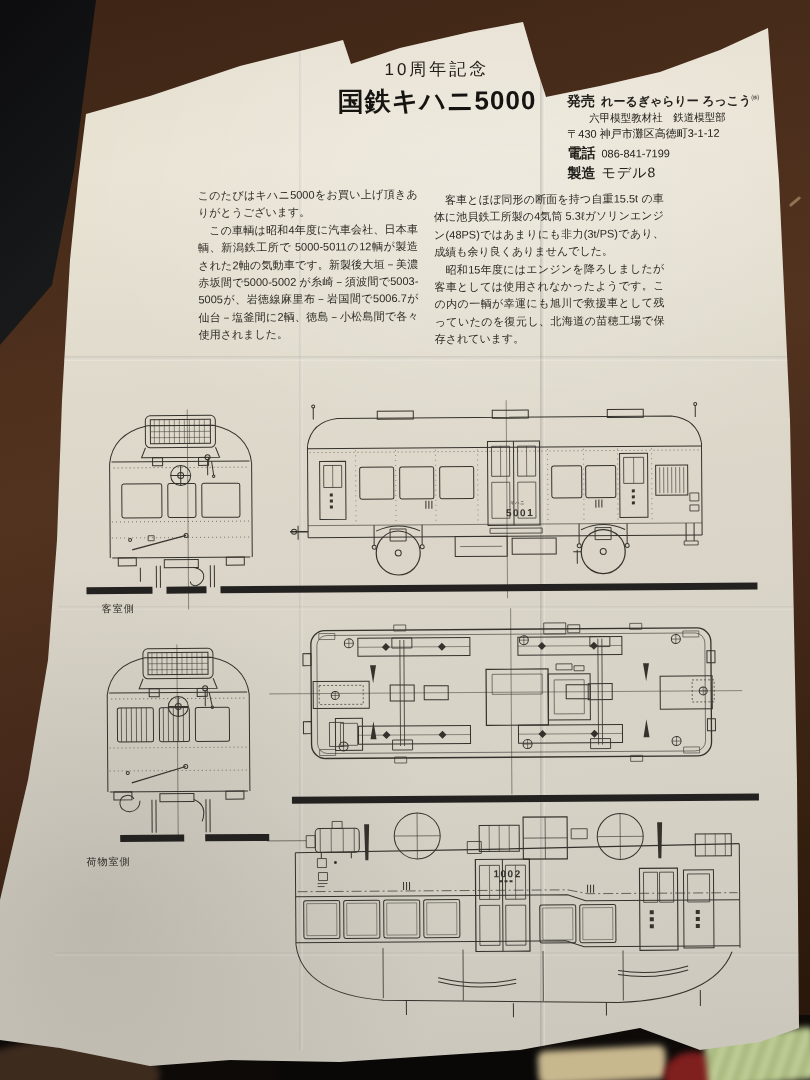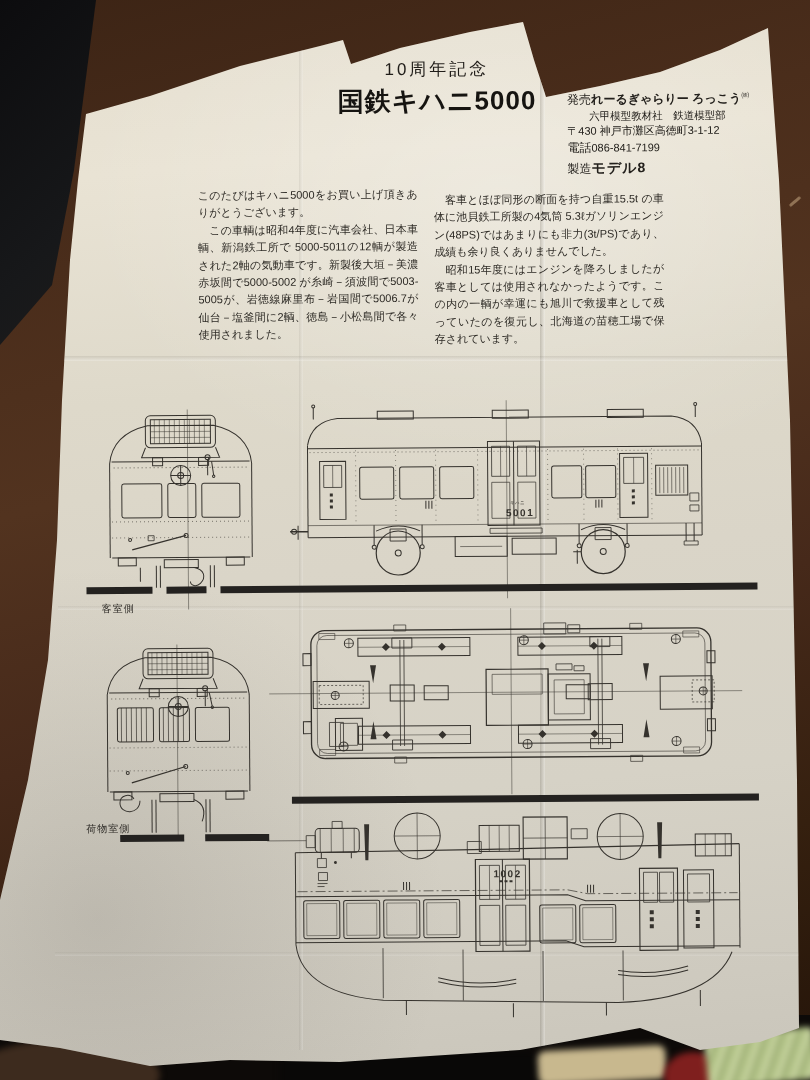--- a/index.html
+++ b/index.html
@@ -30,25 +30,25 @@
   .crease-v2{left:540px;top:22px;width:5px;height:1028px;background:linear-gradient(to right,rgba(80,75,65,.22),rgba(255,255,255,.30));}
   .crease-h1{left:60px;top:356px;width:735px;height:5px;background:linear-gradient(to bottom,rgba(80,75,65,.12),rgba(255,255,255,.25));}
   .crease-h2{left:58px;top:606px;width:740px;height:4px;background:linear-gradient(to bottom,rgba(80,75,65,.08),rgba(255,255,255,.18));}
   .crease-h3{left:55px;top:952px;width:745px;height:4px;background:linear-gradient(to bottom,rgba(80,75,65,.07),rgba(255,255,255,.14));}
 
   .content{position:absolute;inset:0;transform:rotate(-0.4deg);transform-origin:400px 520px;color:#2b2824;}
   .t1{position:absolute;left:335px;top:58px;width:210px;text-align:center;font-size:17px;letter-spacing:3px;color:#201d19;}
   .t2{position:absolute;left:315px;top:84px;width:250px;text-align:center;font-size:26px;font-weight:bold;letter-spacing:1px;color:#161411;}
   .pub{position:absolute;left:570px;top:92px;width:210px;font-size:11px;line-height:1.45;color:#23201c;}
   .pub .row{white-space:nowrap;}
-  .pub .lab{font-size:12px;}
+  .pub .lab{font-size:14px;margin-right:6px;font-weight:bold;}
   .pub .name{font-size:12px;font-weight:bold;}
   .pub .mark{font-size:8px;vertical-align:super;}
   .pub .indent{padding-left:22px;font-size:10.5px;}
-  .pub .maker{font-size:14px;font-weight:bold;letter-spacing:1px;text-align:center;}
+  .pub .maker{font-size:14px;font-weight:normal;letter-spacing:1px;text-align:center;}
   .para{position:absolute;font-size:11px;line-height:1.58;text-align:justify;white-space:pre-line;color:#2d2a25;}
   .para-left{left:200px;top:186px;width:220px;}
   .para-right{left:436px;top:192px;width:230px;}
 
   svg{position:absolute;overflow:visible;}
   svg *{vector-effect:non-scaling-stroke;}
   .ink{stroke:#35322d;fill:none;}
   .inkfill{fill:#35322d;stroke:none;}
   .svg-a{left:96px;top:408px;width:170px;height:185px;}
   .svg-b{left:290px;top:403px;width:430px;height:185px;}
@@ -57,21 +57,21 @@
   .svg-e{left:285px;top:812px;width:455px;height:205px;}
   .rail{position:absolute;background:#242220;height:7px;}
   .rail-a1{left:86px;top:585px;width:66px;}
   .rail-a2{left:166px;top:585px;width:40px;}
   .rail-b{left:220px;top:585px;width:537px;}
   .rail-c{left:290px;top:796px;width:467px;}
   .rail-d1{left:118px;top:833px;width:64px;}
   .rail-d2{left:203px;top:833px;width:64px;}
   .dlabel{position:absolute;font-size:10px;letter-spacing:1px;color:#2a2723;margin-top:8px;}
   .dlabel-a{left:101px;top:592px;}
-  .dlabel-d{left:84px;top:812px;}
+  .dlabel-d{left:84px;top:845px;}
   .num-small{font-size:4.5px;letter-spacing:.5px;}
   .num-big{font-size:10px;font-weight:bold;letter-spacing:1.5px;}
 </style>
 </head>
 <body>
 
 <div class="photo">
 
   <div class="scratch" style="left:742px;top:60px;width:22px;height:3px;transform:rotate(28deg);"></div>
   <div class="scratch" style="left:788px;top:200px;width:14px;height:3px;transform:rotate(-40deg);"></div>

